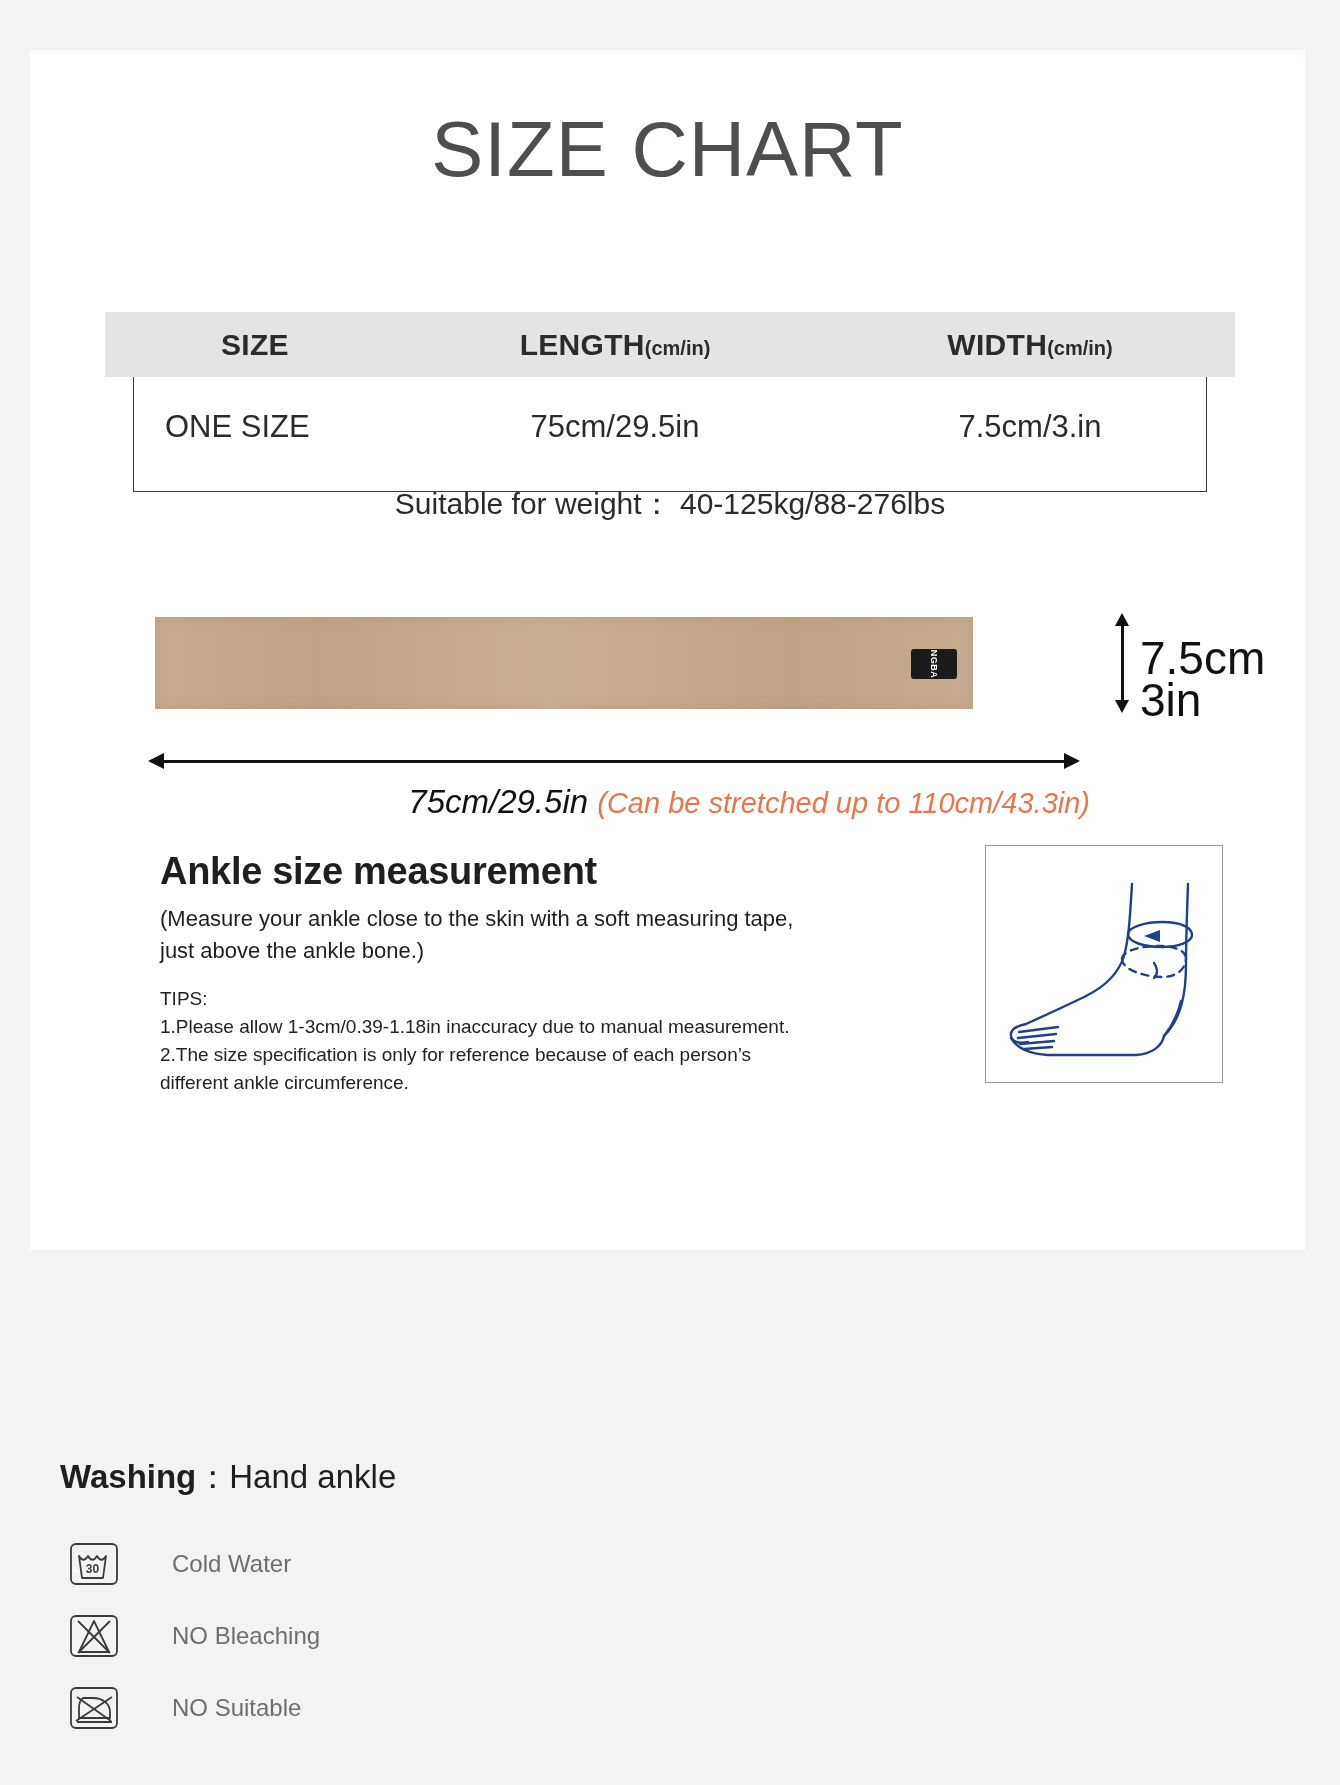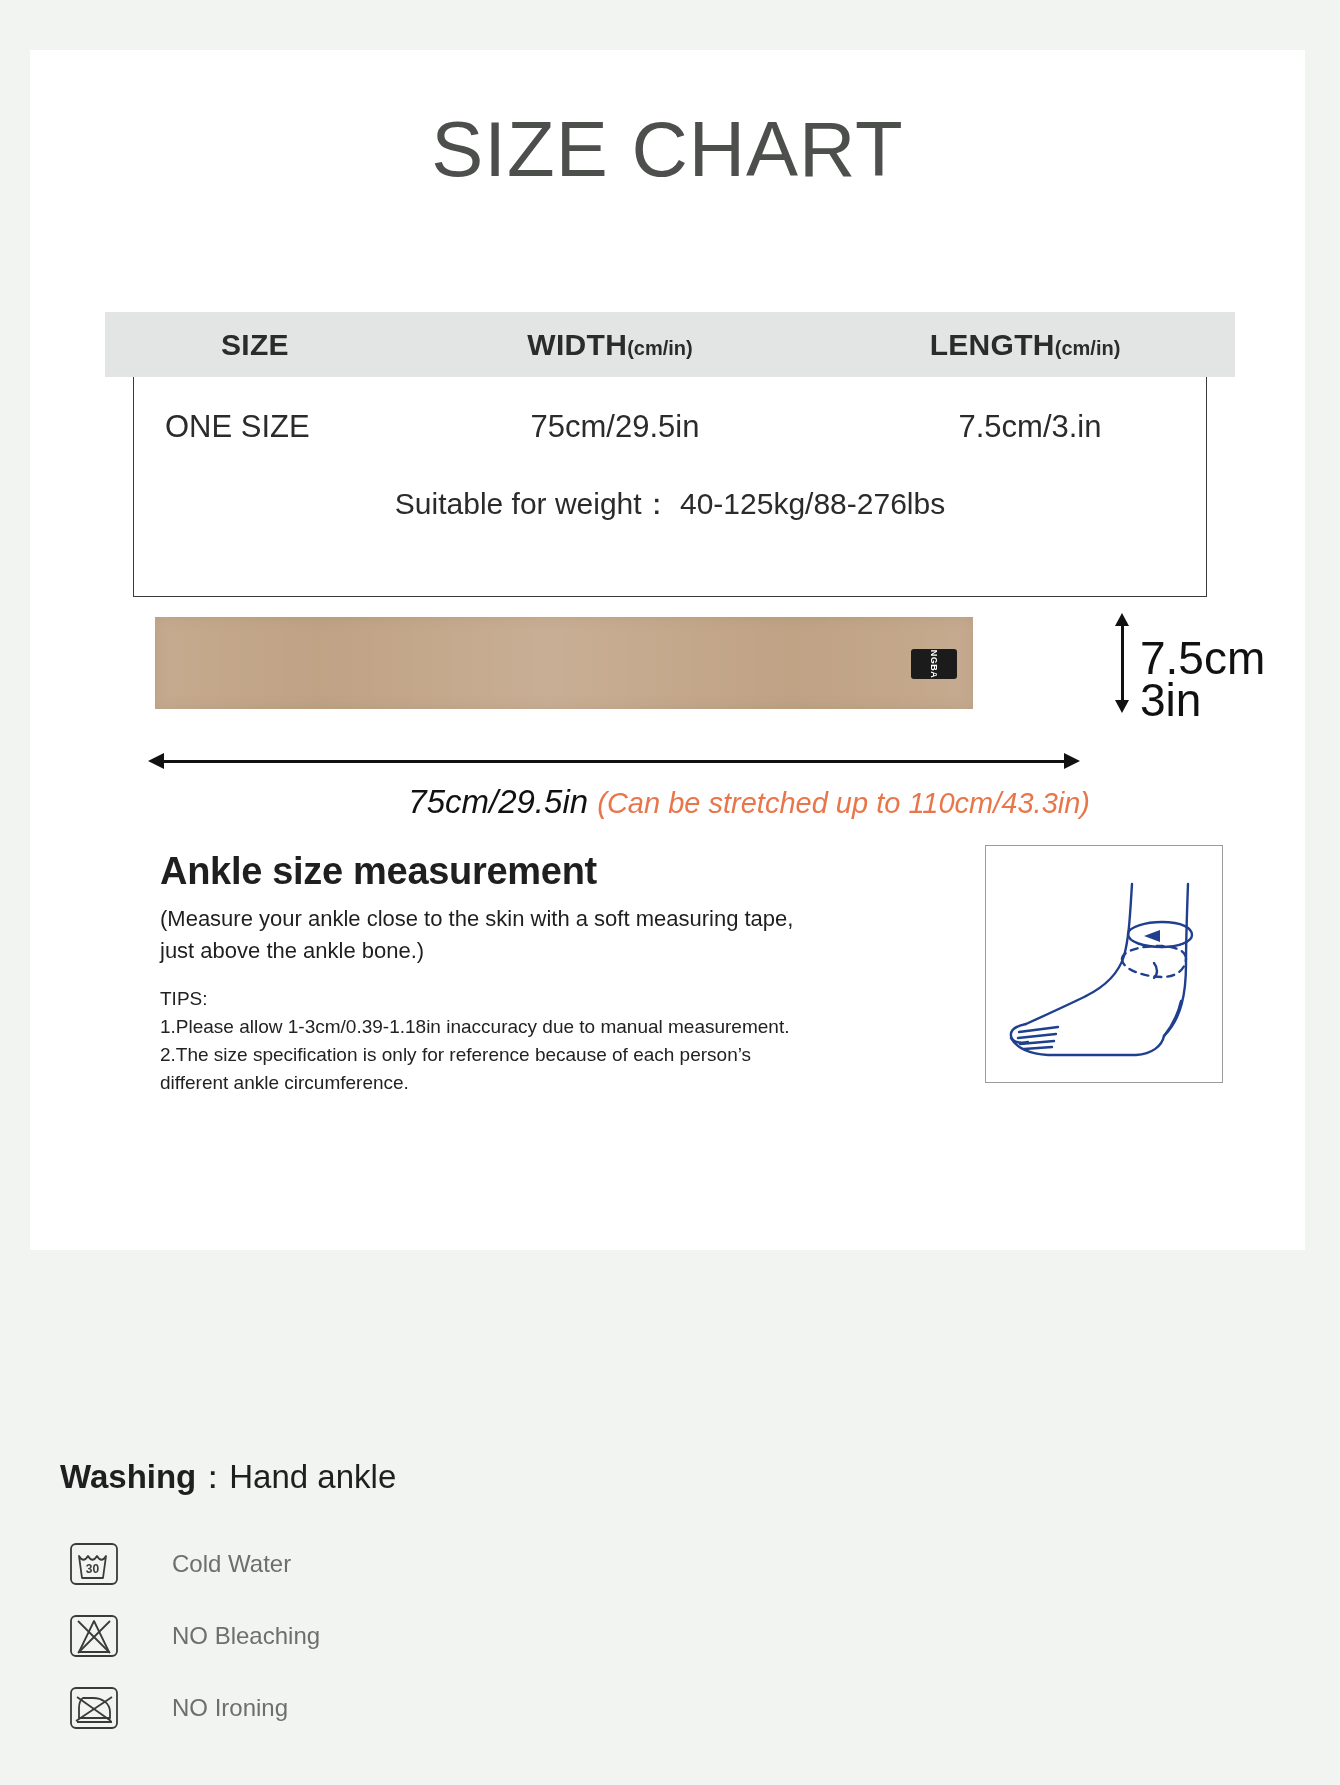--- a/index.html
+++ b/index.html
@@ -41,21 +41,21 @@
     font-weight: 400;
     font-family: "Liberation Sans", sans-serif;
   }
 
   
   .table-wrap {
     position: absolute;
     left: 75px;
     top: 262px;
     width: 1130px;
-    height: 285px;
+    height: 180px;
   }
   .table-frame {
     position: absolute;
     left: 28px;
     top: 20px;
     right: 28px;
     bottom: 0;
     border: 1.5px solid #3a3a3a;
   }
   .table-head {
@@ -330,25 +330,25 @@
 
   <div class="page-title">SIZE CHART</div>
 
   <div class="table-wrap">
     <div class="table-frame"></div>
 
     <div class="table-head">
       <div class="th col-size">
         <span>SIZE</span><span class="unit"></span>
       </div>
+      <div class="th col-length">
+        <span>LENGTH</span><span class="unit">(cm/in)</span>
+      </div>
       <div class="th col-width">
         <span>WIDTH</span><span class="unit">(cm/in)</span>
-      </div>
-      <div class="th col-length">
-        <span>LENGTH</span><span class="unit">(cm/in)</span>
       </div>
     </div>
 
     <div class="table-row">
       <div class="td col-size size-cell">ONE SIZE</div>
       <div class="td col-length">75cm/29.5in</div>
       <div class="td col-width">7.5cm/3.in</div>
     </div>
 
     <div class="weight-line">Suitable for weight： 40-125kg/88-276lbs</div>
@@ -462,15 +462,15 @@
   <div class="care-row">
     <span class="care-icon">
       <svg width="52" height="52" viewBox="0 0 52 52">
         <rect x="3" y="6" width="46" height="40" rx="5" fill="none" stroke="#3a3a3a" stroke-width="1.8"></rect>
         <path d="M11 36 L42 36 L42 30 C42 21 34 16 25 16 L15 16 C12 18 11 22 11 26 Z" fill="none" stroke="#3a3a3a" stroke-width="1.8" stroke-linejoin="round"></path>
         <path d="M9 40 L44 40" stroke="#3a3a3a" stroke-width="1.8"></path>
         <path d="M8 39 L44 15" stroke="#3a3a3a" stroke-width="1.8"></path>
         <path d="M9 15 L43 39" stroke="#3a3a3a" stroke-width="1.8"></path>
       </svg>
     </span>
-    <span class="care-label">NO Ironing</span>
+    <span class="care-label">NO Suitable</span>
   </div>
 </div>
 
 </body></html>

